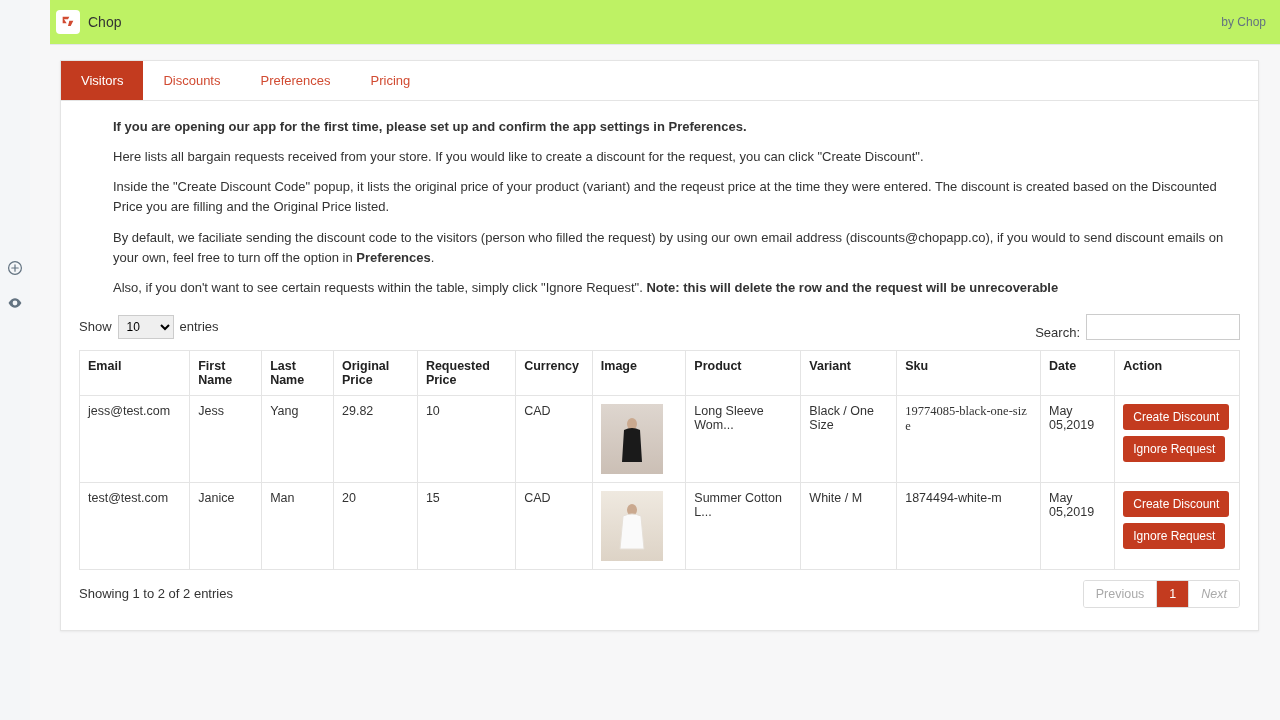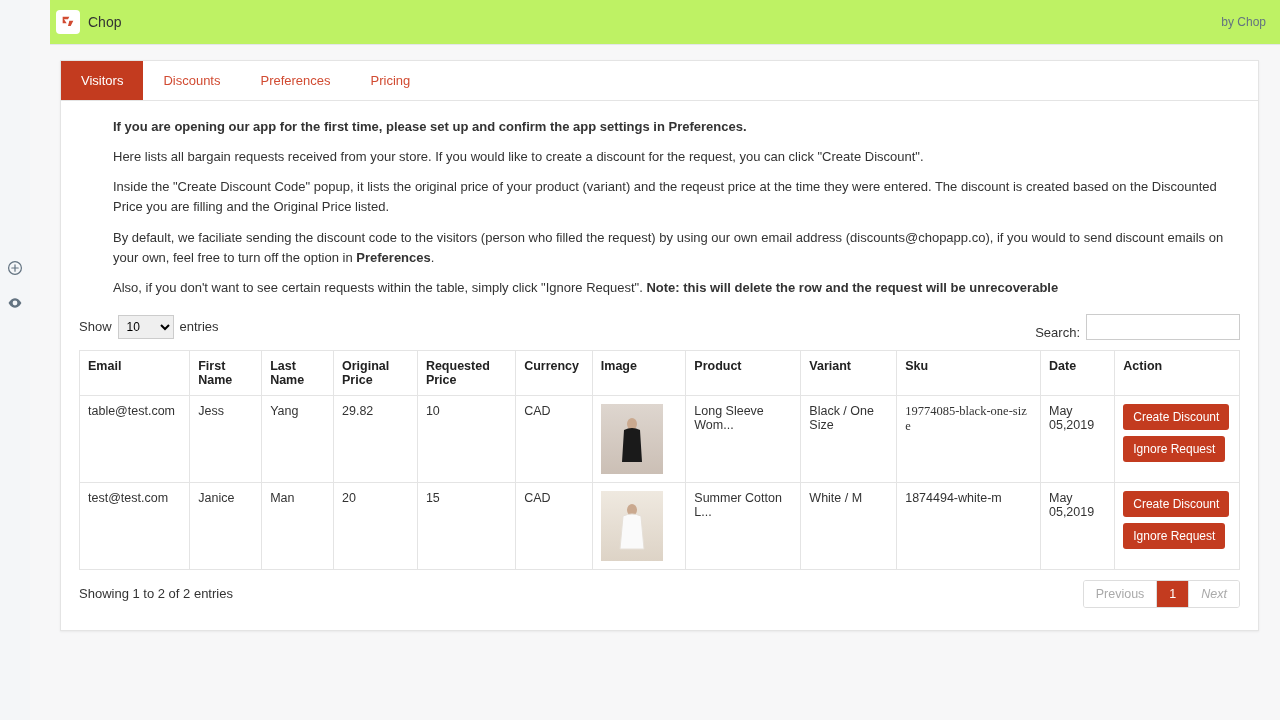--- a/index.html
+++ b/index.html
@@ -244,21 +244,21 @@
           <th>Image</th>
           <th>Product</th>
           <th>Variant</th>
           <th>Sku</th>
           <th>Date</th>
           <th>Action</th>
         </tr>
       </thead>
       <tbody>
         <tr>
-          <td>table@test.com</td>
+          <td>jess@test.com</td>
           <td>Jess</td>
           <td>Yang</td>
           <td>29.82</td>
           <td>10</td>
           <td>CAD</td>
           <td>
             <div class="thumb">
               <svg viewBox="0 0 40 50" width="40" height="50">
                   <ellipse cx="20" cy="10" rx="5" ry="6" fill="#caa98f"></ellipse>
                   <path d="M12 16 Q20 12 28 16 L30 48 L10 48 Z" fill="#1a1a1a"></path>

